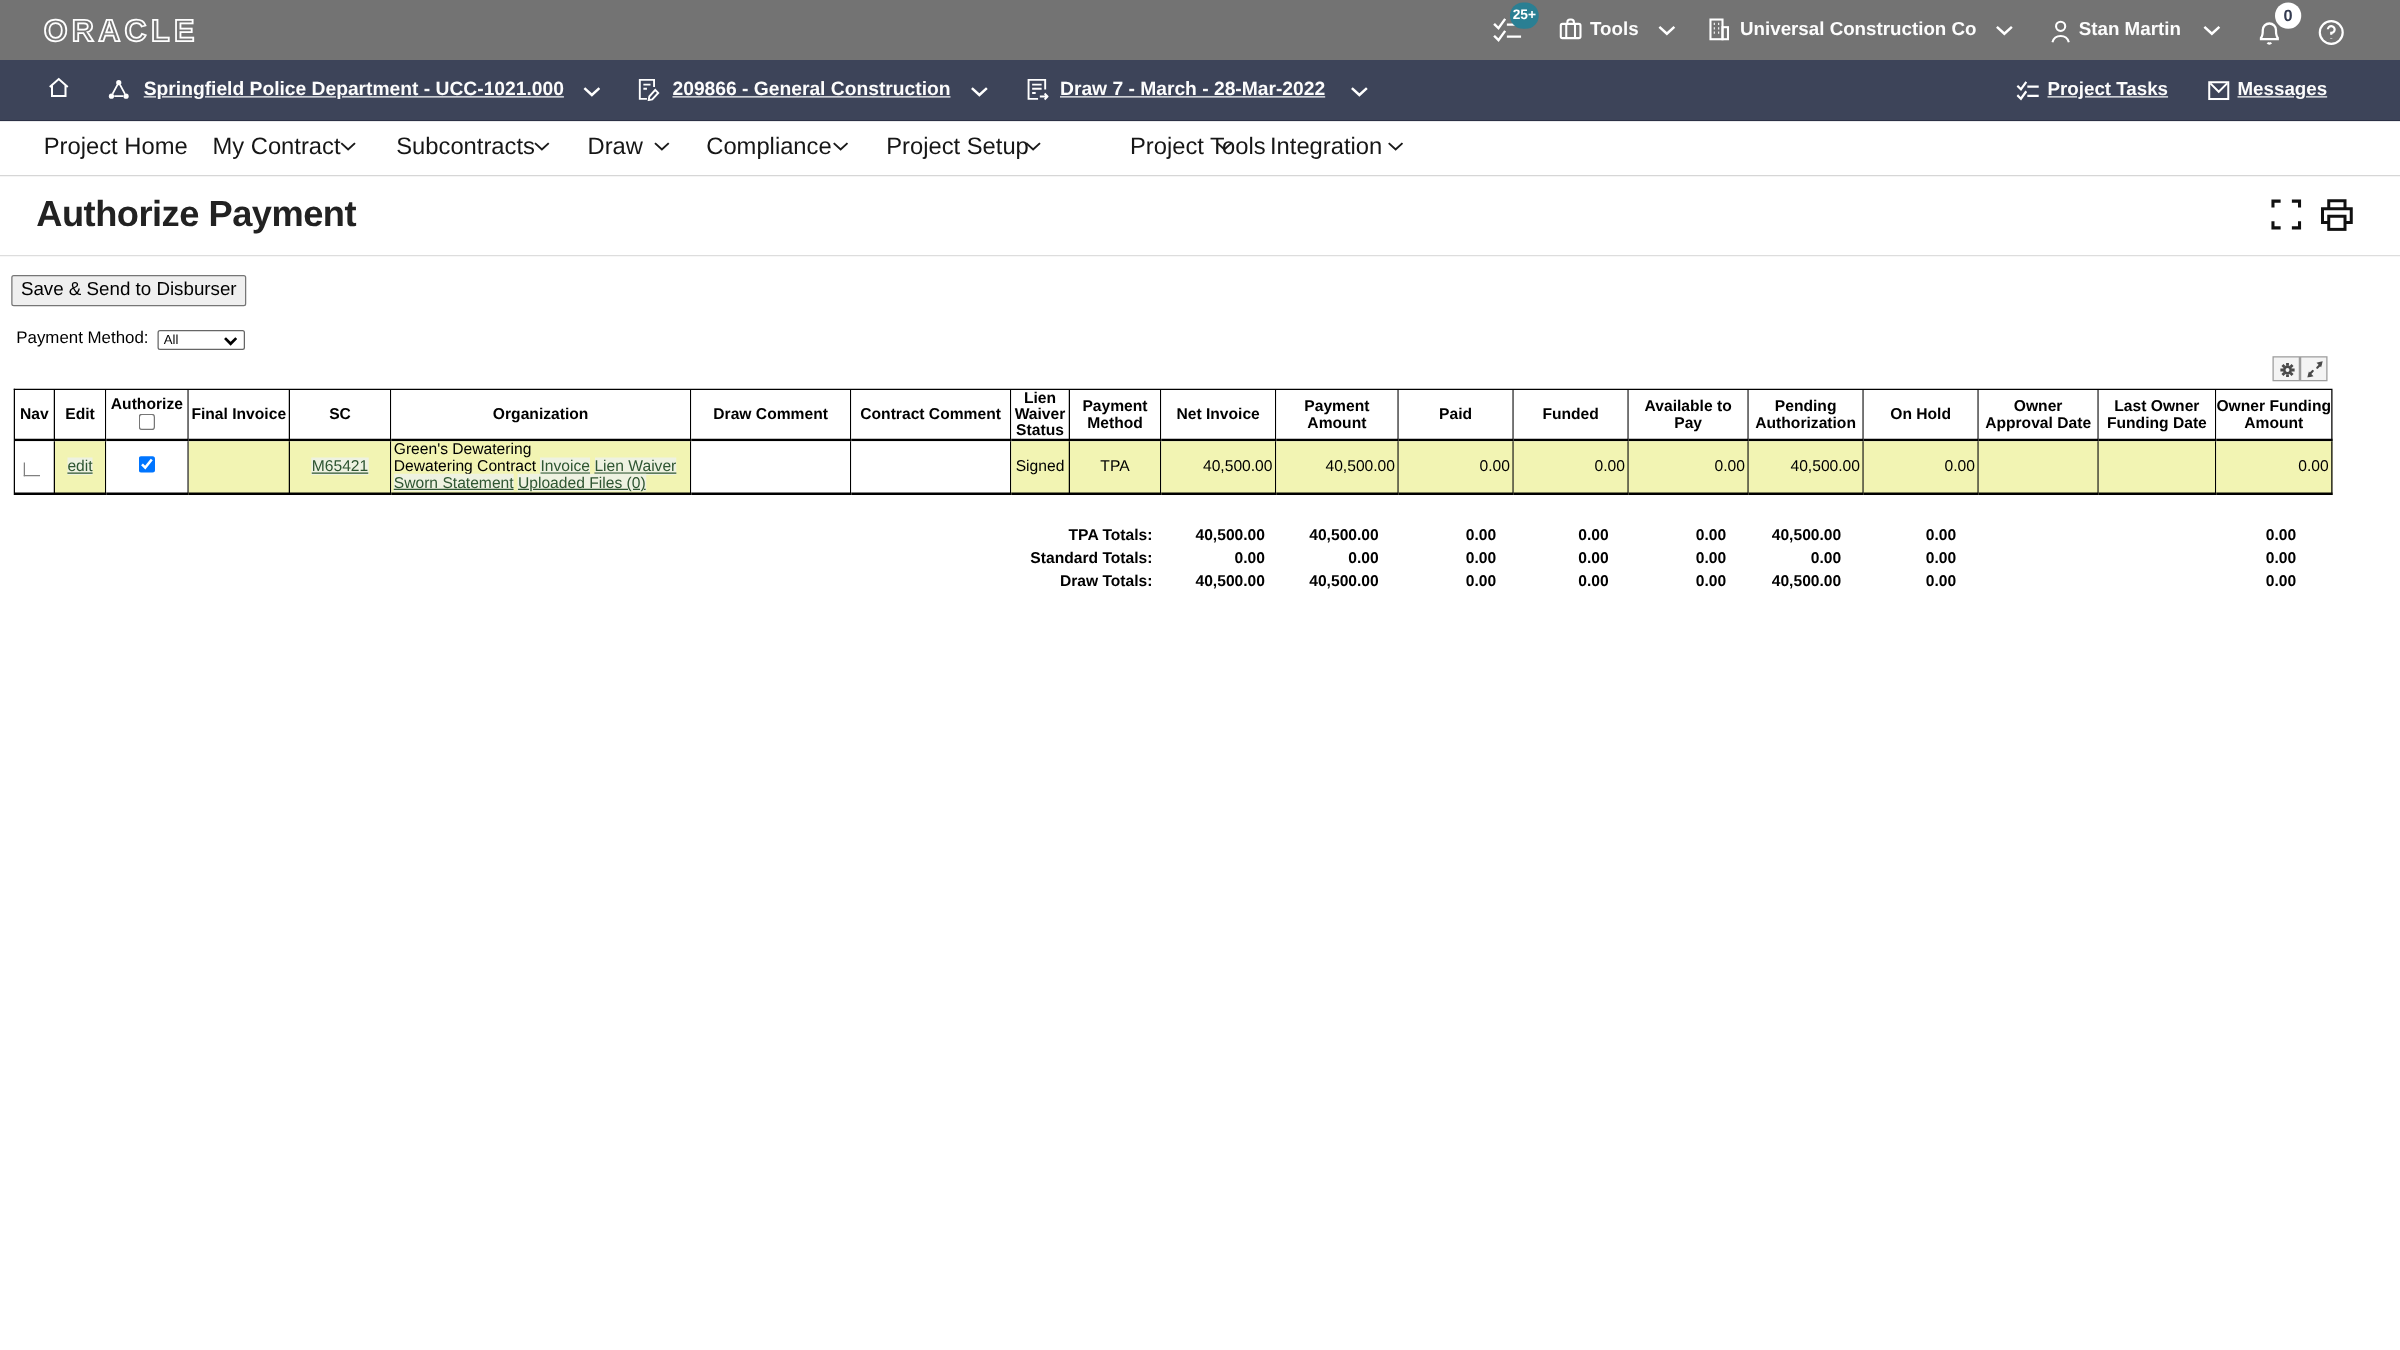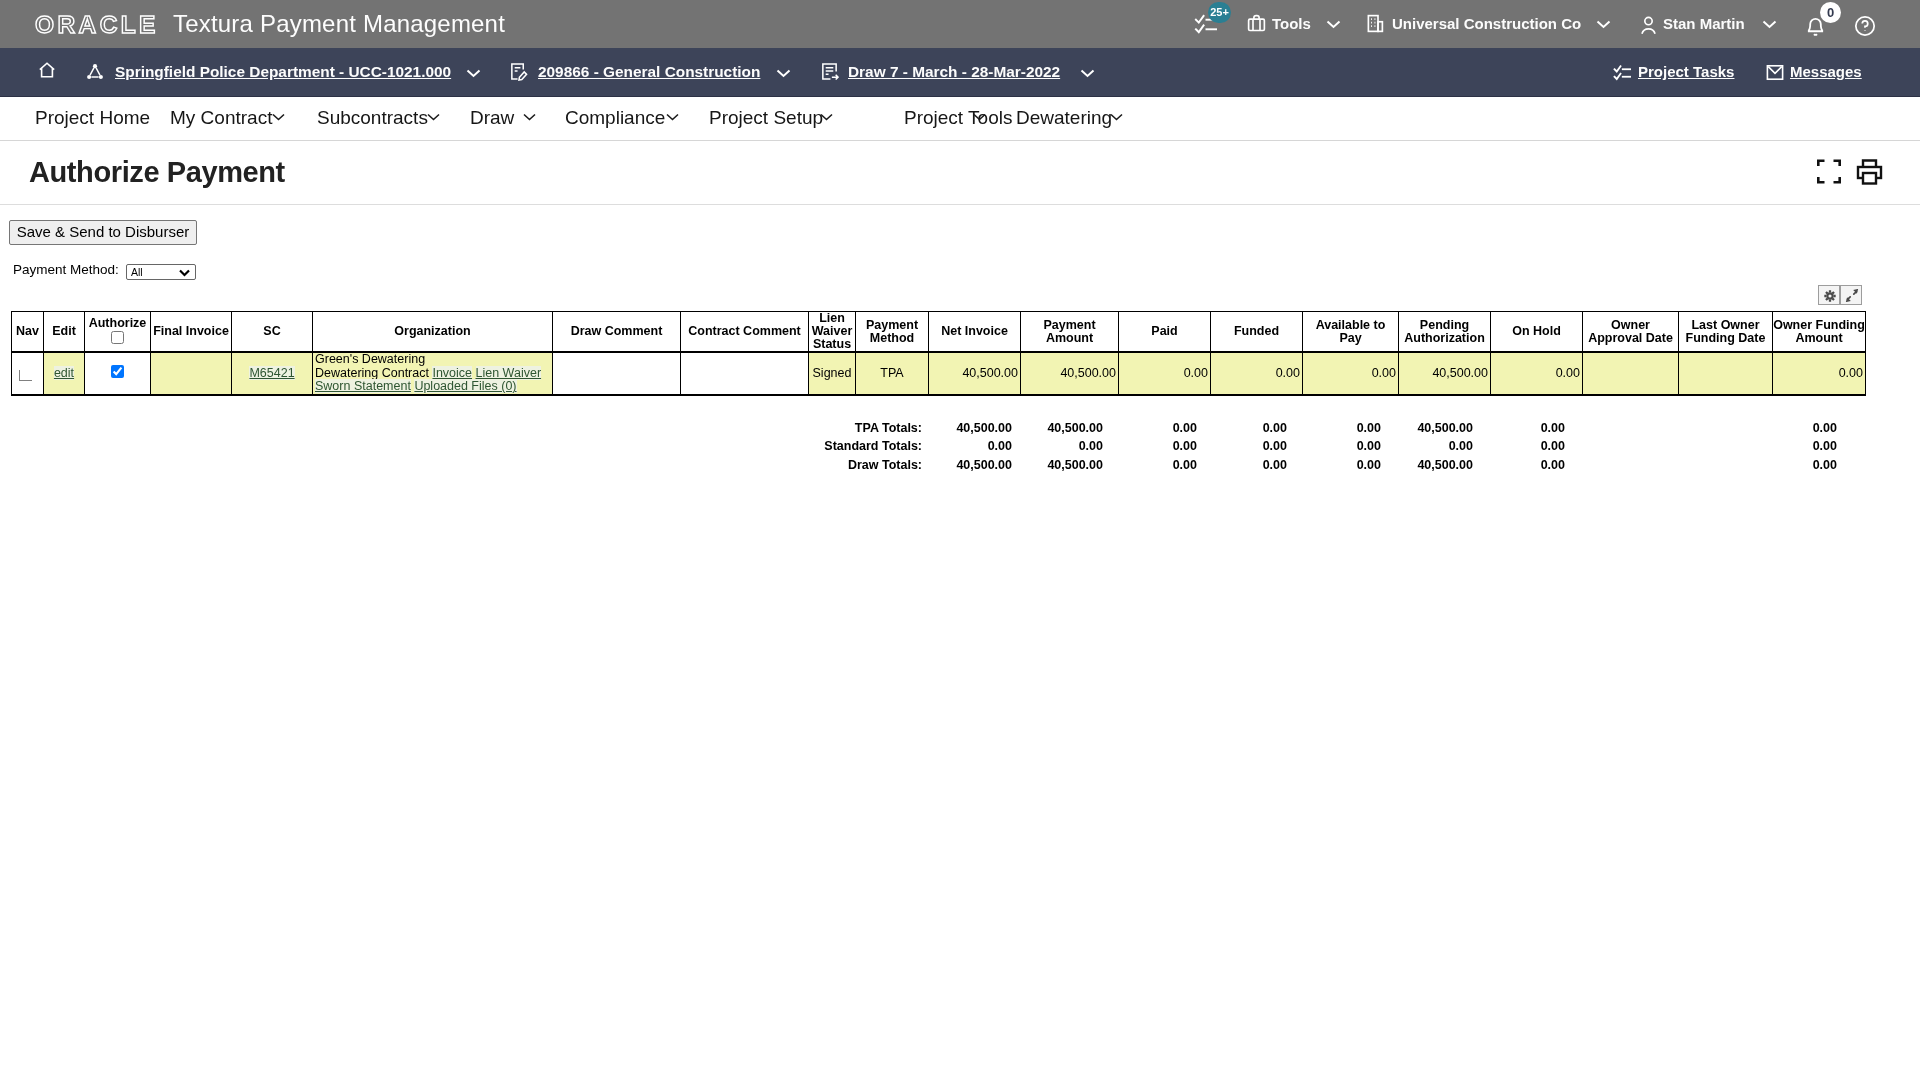--- a/index.html
+++ b/index.html
@@ -30,21 +30,20 @@
   .num { text-align:right; padding-right:2px; }
   .ctr { text-align:center; }
   .tot { position:absolute; font-size:12.5px; font-weight:bold; color:#000; white-space:nowrap; }
 </style>
 </head>
 <body>
 <div id="bar1">
 <svg id="logo" width="126" height="24" viewBox="0 0 126 24">
   <text x="0" y="20" font-family="Liberation Sans, sans-serif" font-size="24.5" font-weight="bold" letter-spacing="3.4" fill="none" stroke="#fff" stroke-width="1.4">ORACLE</text>
 </svg>
-<div id="prodname">Textura Payment Management</div>
 <svg class="abs" style="left:1194px; top:13px;" width="23" height="23" viewBox="0 0 24 24" fill="none" stroke="#fff" stroke-width="2" stroke-linecap="square">
   <path d="M2 7 L5 10 L10 3"></path>
       <path d="M13 7 H23"></path>
       <path d="M2 17 L5 20 L10 13"></path>
       <path d="M13 17 H23"></path>
 </svg>
 <div class="abs" style="left:1208px; top:2px; width:23px; height:21px; background:#2a7f93; border-radius:11px; color:#fff; font-size:11px; font-weight:bold; text-align:center; line-height:21px;">25+</div>
 <svg class="abs" style="left:1246px; top:13px;" width="21" height="21" viewBox="0 0 24 24" fill="none" stroke="#fff" stroke-width="1.9">
   <rect x="3" y="7" width="18" height="13" rx="1.5"></rect>
       <path d="M9 7 V5.5 A2.5 2.5 0 0 1 11.5 3 H12.5 A2.5 2.5 0 0 1 15 5.5 V7"></path>
@@ -148,21 +147,21 @@
       <path d="M1 1.5 L6.5 6.5 L12 1.5"></path>
     </svg>
 <span class="menuitem" style="left:709px;">Project Setup</span>
 <svg class="abs" style="left:820px; top:16px;" width="13" height="8" viewBox="0 0 13 8" fill="none" stroke="#1b1b1b" stroke-width="1.6">
       <path d="M1 1.5 L6.5 6.5 L12 1.5"></path>
     </svg>
 <span class="menuitem" style="left:864px;margin-left:40px;">Project Tools</span>
 <svg class="abs" style="left:973px; top:16px;" width="13" height="8" viewBox="0 0 13 8" fill="none" stroke="#1b1b1b" stroke-width="1.6">
       <path d="M1 1.5 L6.5 6.5 L12 1.5"></path>
     </svg>
-<span class="menuitem" style="left:1016px;">Dewatering</span>
+<span class="menuitem" style="left:1016px;">Integration</span>
 <svg class="abs" style="left:1110px; top:16px;" width="13" height="8" viewBox="0 0 13 8" fill="none" stroke="#1b1b1b" stroke-width="1.6">
       <path d="M1 1.5 L6.5 6.5 L12 1.5"></path>
     </svg>
 </div>
 <div id="heading">Authorize Payment</div>
 <svg class="abs" style="left:1817px; top:159px;" width="24" height="25" viewBox="0 0 24 25" fill="none" stroke="#111" stroke-width="2.6">
   <path d="M1.3 7 V1.8 H7.5"></path>
     <path d="M16.5 1.8 H22.7 V7"></path>
     <path d="M22.7 18 V23.2 H16.5"></path>
     <path d="M7.5 23.2 H1.3 V18"></path>

